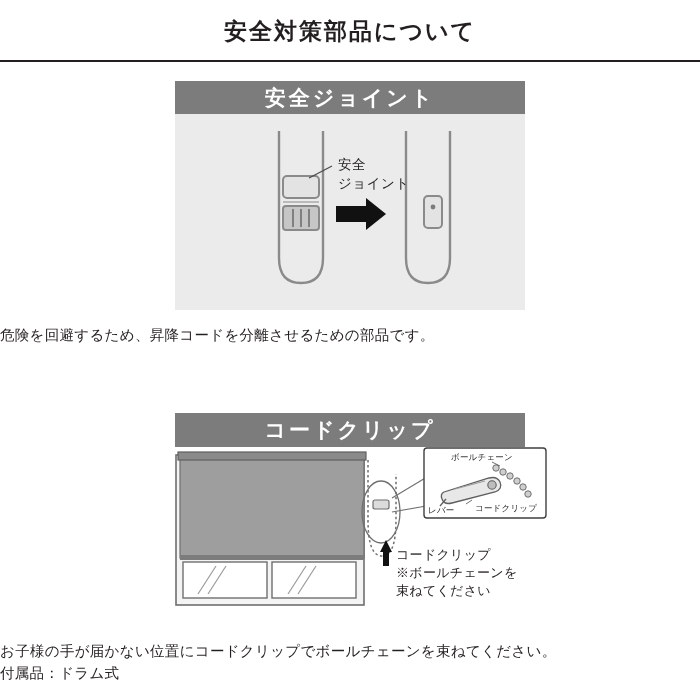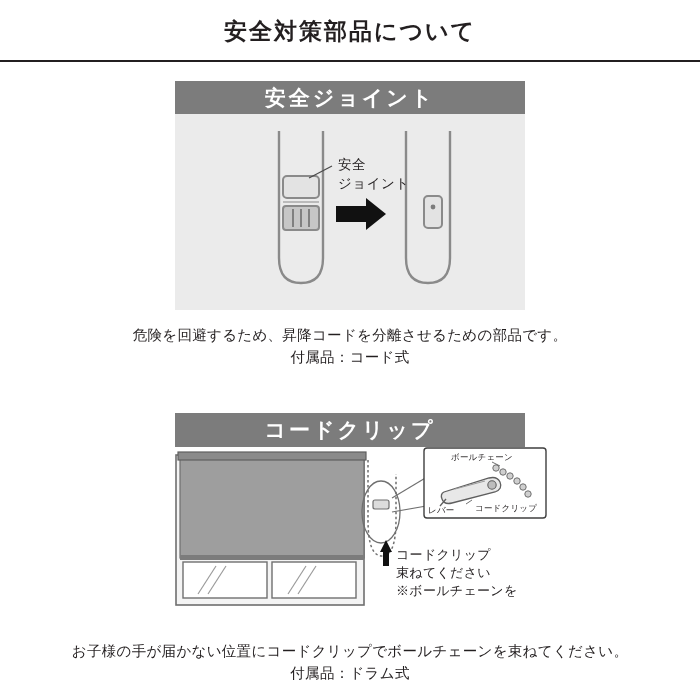--- a/index.html
+++ b/index.html
@@ -55,21 +55,21 @@
     font-weight: bold;
     letter-spacing: 3px;
     line-height: 34px;
     box-sizing: border-box;
     font-family: Liberation Serif, serif;
   }
   .caption {
     position: absolute;
     width: 700px;
     left: 0;
-    text-align: center;
+    text-align: left;
     font-size: 14.5px;
     line-height: 22px;
     letter-spacing: 0.3px;
   }
   .caption .sub {
     display: block;
     letter-spacing: 0.3px;
   }
 
   
@@ -155,21 +155,20 @@
       </g>
     </svg>
 
     <div class="joint-label" style="left:338px; top:155px;">
       <div>安全</div>
       <div>ジョイント</div>
     </div>
 
     <div class="caption" style="top:324px;">
       <span>危険を回避するため、昇降コードを分離させるための部品です。</span>
-      <span class="sub">付属品：コード式</span>
     </div>
   </div>
 
   <div id="section-clip">
 
     <div class="section-banner" style="top:413px;">コードクリップ</div>
 
     <svg class="clipart" width="700" height="700" viewBox="0 0 700 700" aria-hidden="true">
 
       <rect x="176" y="455" width="188" height="150" fill="#f4f4f4" stroke="#6f6f6f" stroke-width="1.6"></rect>
@@ -220,22 +219,22 @@
         <path d="M386 540 L392 552 L389 552 L389 566 L383 566 L383 552 L380 552 Z" fill="#111111"></path>
       </g>
     </svg>
 
     <div class="tiny-label" style="left:451px; top:452px;">ボールチェーン</div>
     <div class="tiny-label" style="left:428px; top:505px;">レバー</div>
     <div class="tiny-label" style="left:475px; top:503px;">コードクリップ</div>
 
     <div class="clip-label" style="left:396px; top:546px;">
       <div>コードクリップ</div>
+      <div>※ボールチェーンを</div>
       <div>束ねてください</div>
-      <div>※ボールチェーンを</div>
     </div>
 
     <div class="caption" style="top:640px;">
       <span>お子様の手が届かない位置にコードクリップでボールチェーンを束ねてください。</span>
       <span class="sub">付属品：ドラム式</span>
     </div>
   </div>
 
 </div>
 

